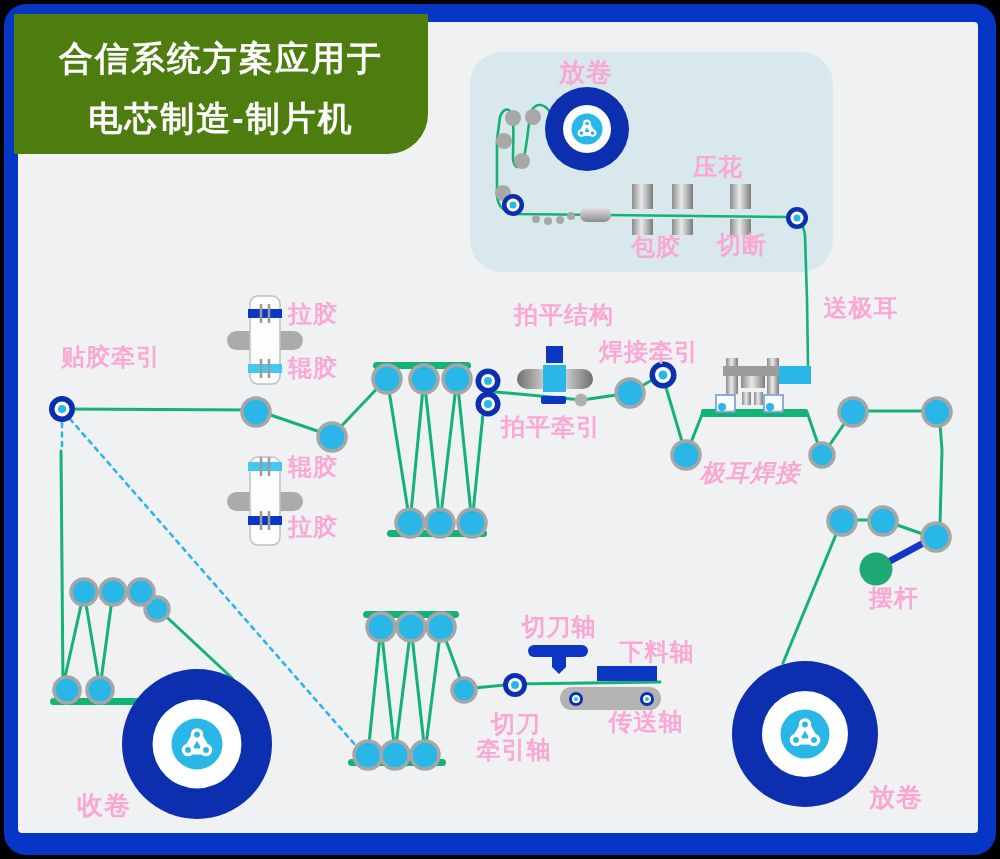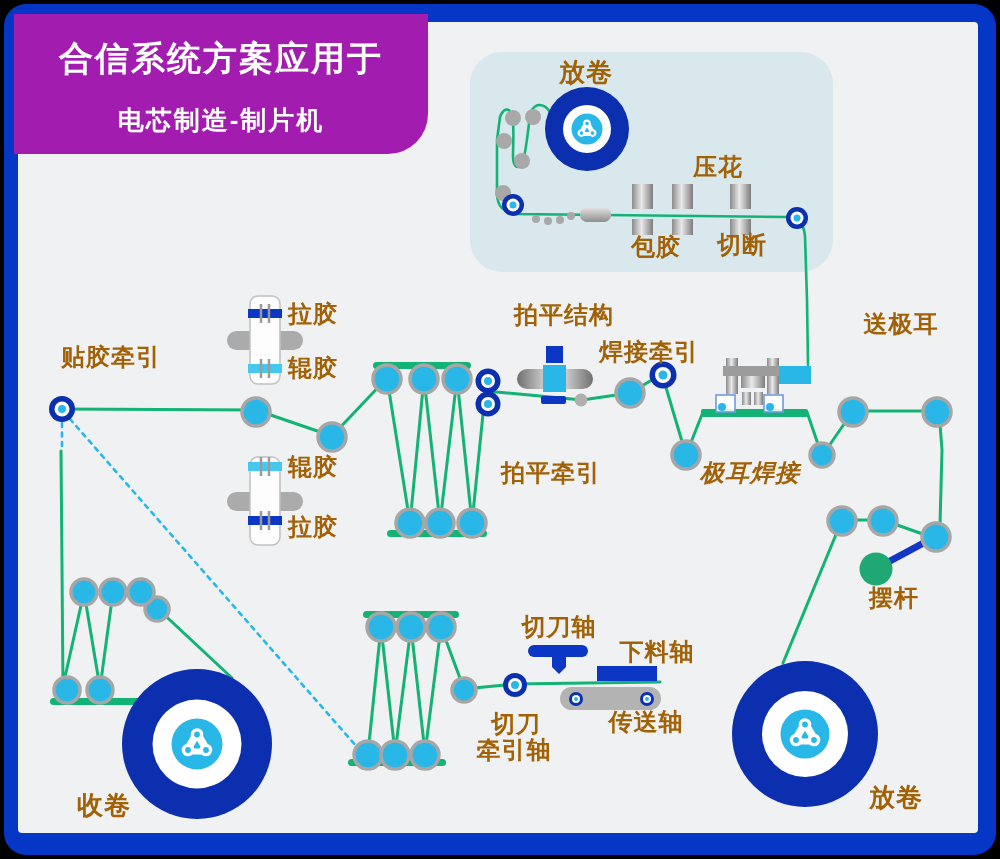--- a/index.html
+++ b/index.html
@@ -1,25 +1,25 @@
 <!DOCTYPE html>
 <html><head>
 <meta charset="utf-8">
 <style>
   html,body{margin:0;padding:0;background:#000;}
   .stage{position:relative;width:1000px;height:859px;background:#000;border-radius:18px;overflow:hidden;
          font-family:"Liberation Sans","DejaVu Sans",sans-serif;}
   .frame{position:absolute;left:4px;top:4px;right:4px;bottom:4px;background:#0636c6;border-radius:22px;}
   .content{position:absolute;left:18px;top:22px;right:22px;bottom:26px;background:#f0f1f2;border-radius:4px;}
   .panel{position:absolute;left:470px;top:52px;width:363px;height:220px;background:#d8e8ec;border-radius:32px;}
-  .banner{position:absolute;left:14px;top:14px;width:414px;height:140px;background:#a21caf;
+  .banner{position:absolute;left:14px;top:14px;width:414px;height:140px;background:#4d7c0f;
           border-radius:0 0 40px 0;color:#fff;text-align:center;}
   .banner .l1{margin-top:22px;font-size:34px;font-weight:700;letter-spacing:2px;}
-  .banner .l2{margin-top:21px;font-size:26px;font-weight:700;letter-spacing:2px;}
-  .lbl{position:absolute;transform:translate(-50%,-50%);color:#a16207;font-weight:700;font-size:24px;
+  .banner .l2{margin-top:14px;font-size:34px;font-weight:700;letter-spacing:2px;}
+  .lbl{position:absolute;transform:translate(-50%,-50%);color:#f9a8d4;font-weight:700;font-size:24px;
        letter-spacing:1px;white-space:nowrap;}
   .lbl.big{font-size:26px;}
   svg.overlay{position:absolute;left:0;top:0;width:1000px;height:859px;pointer-events:none;}
 </style>
 </head>
 <body>
 
 <div class="stage">
   <div class="frame"></div>
   <div class="content"></div>
@@ -268,28 +268,28 @@
 
   <div class="banner">
     <div class="l1">合信系统方案应用于</div>
     <div class="l2">电芯制造-制片机</div>
   </div>
 
   <div class="lbl big" style="left:586px;top:72px;">放卷</div>
   <div class="lbl" style="left:718px;top:167px;">压花</div>
   <div class="lbl" style="left:642px;top:247px;margin-left:14px;">包胶</div>
   <div class="lbl" style="left:742px;top:245px;">切断</div>
-  <div class="lbl" style="left:861px;top:324px;margin-left:40px;">送极耳</div>
+  <div class="lbl" style="left:861px;top:308px;">送极耳</div>
   <div class="lbl" style="left:313px;top:314px;">拉胶</div>
   <div class="lbl" style="left:313px;top:368px;">辊胶</div>
   <div class="lbl" style="left:111px;top:357px;">贴胶牵引</div>
   <div class="lbl" style="left:313px;top:467px;">辊胶</div>
   <div class="lbl" style="left:313px;top:527px;">拉胶</div>
   <div class="lbl" style="left:551px;top:315px;margin-left:13px;">拍平结构</div>
-  <div class="lbl" style="left:551px;top:427px;margin-top:46px;">拍平牵引</div>
+  <div class="lbl" style="left:551px;top:427px;">拍平牵引</div>
   <div class="lbl" style="left:649px;top:352px;">焊接牵引</div>
   <div class="lbl" style="left:750px;top:473px;font-style:italic;">极耳焊接</div>
   <div class="lbl" style="left:894px;top:598px;">摆杆</div>
   <div class="lbl" style="left:559px;top:627px;">切刀轴</div>
   <div class="lbl" style="left:657px;top:652px;">下料轴</div>
   <div class="lbl" style="left:646px;top:722px;">传送轴</div>
   <div class="lbl" style="left:516px;top:724px;">切刀</div>
   <div class="lbl" style="left:514px;top:750px;">牵引轴</div>
   <div class="lbl big" style="left:104px;top:805px;">收卷</div>
   <div class="lbl big" style="left:896px;top:797px;">放卷</div>

